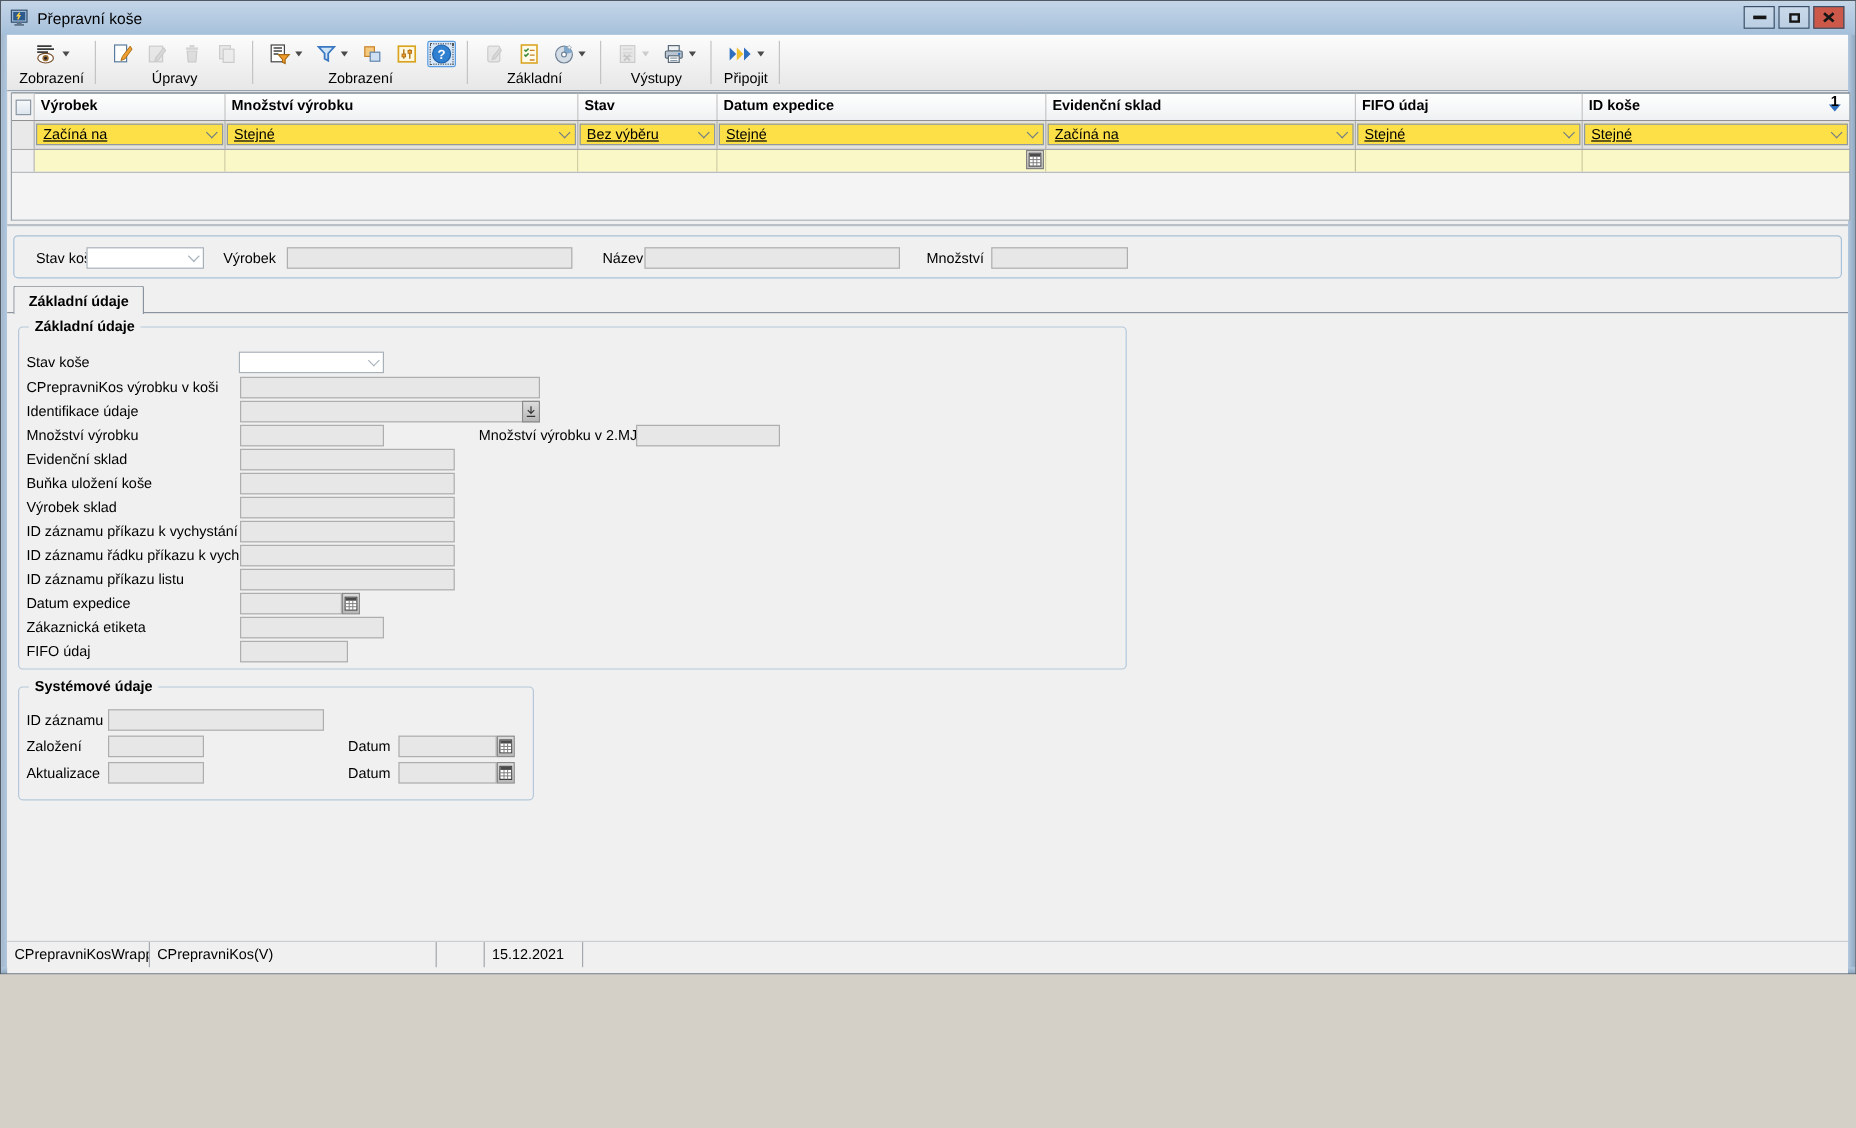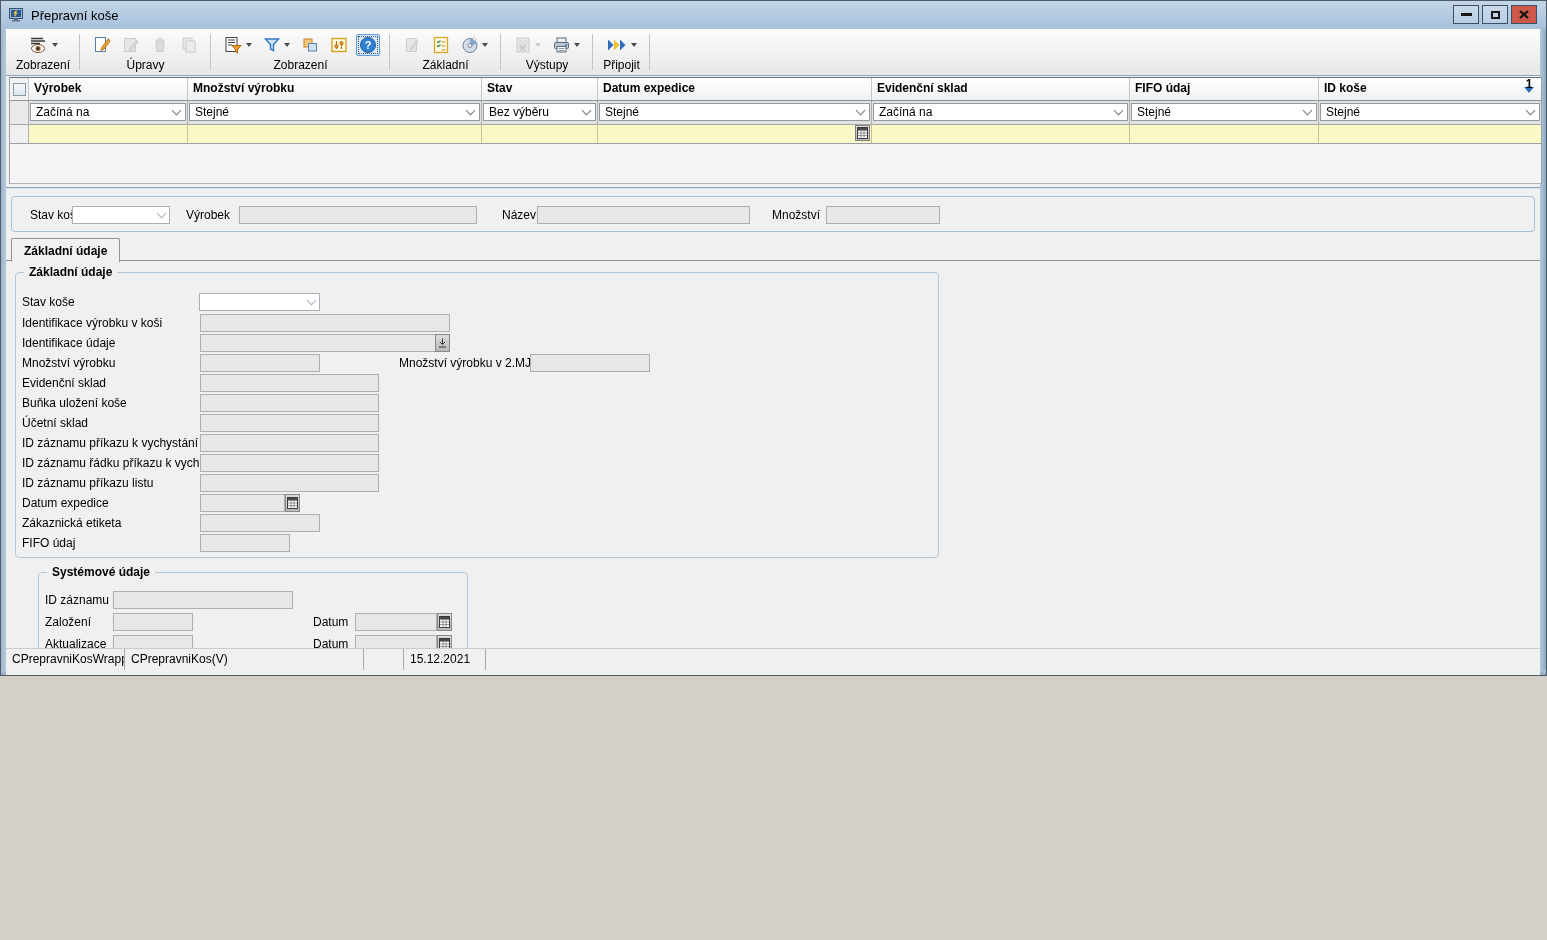--- a/index.html
+++ b/index.html
@@ -1,16 +1,16 @@
 <!DOCTYPE html>
 <html><head>
 <meta charset="utf-8">
 <style>
   html,body{margin:0;padding:0;background:#d4d0c8;}
-  .window{position:relative;width:1547px;height:676px;font-family:"Liberation Sans",sans-serif;
+  .window{position:relative;width:1547px;height:812px;font-family:"Liberation Sans",sans-serif;
     font-size:12px;color:#000;background:#f0f0f0;border:1px solid #4e5a66;box-sizing:border-box;overflow:hidden;}
   
   .frame{position:absolute;background:linear-gradient(to right,#9fb7ce,#b3c8dd);z-index:0;}
   .frame.left{left:0;top:27px;width:5px;bottom:0;}
   .frame.right{right:0;top:27px;width:6px;bottom:0;background:linear-gradient(to left,#8ea9c2,#b3c8dd);}
   .frame.bottom{left:0;right:0;bottom:0;height:5px;background:linear-gradient(#b3c8dd,#8ea9c2);}
 
   
   .titlebar{position:absolute;left:0;top:0;right:0;height:28px;background:linear-gradient(#c3d5e8,#a6c0da);
     display:flex;align-items:center;padding-left:7px;box-sizing:border-box;z-index:5;}
@@ -49,22 +49,22 @@
   .g-selcell{box-sizing:border-box;border-right:1px solid #c6c6c6;display:flex;align-items:center;justify-content:center;background:#f2f2f2;}
   .hdr-check{width:13px;height:13px;border:1px solid #8b98a5;background:linear-gradient(#f6f9fc,#dde5ee);box-sizing:border-box;}
   .sort-ind{position:absolute;right:7px;top:1px;width:10px;text-align:center;line-height:10px;}
   .sort-num{font-weight:bold;font-size:12px;}
   .sort-arrow{width:0;height:0;margin:0 auto;border-left:5px solid transparent;border-right:5px solid transparent;
     border-top:6px solid #2f6fc0;margin-top:-2px;}
   .g-filter{height:23px;background:#e2e2e2;border-bottom:1px solid #a8a8a8;}
   .g-fcell{box-sizing:border-box;border-right:1px solid #b0b0b0;padding:2px 1px;}
   .g-fcell:last-child{border-right:none;}
   .g-fsel{box-sizing:border-box;border-right:1px solid #b0b0b0;background:#e9e9e9;}
-  .combo{height:18px;background:#ffffff;border:1px solid #8f99a3;display:flex;align-items:center;
-    justify-content:space-between;padding:0 5px;box-sizing:border-box;font-size:12px;white-space:nowrap;overflow:hidden;}
+  .combo{height:18px;background:#fde047;border:1px solid #8f99a3;display:flex;align-items:center;
+    justify-content:space-between;padding:0 5px;box-sizing:border-box;font-size:12px;white-space:nowrap;overflow:hidden;text-decoration:underline;}
   .chev{width:6px;height:6px;border-right:1.6px solid #6f7b85;border-bottom:1.6px solid #6f7b85;
     transform:rotate(45deg);margin-top:-4px;flex:none;margin-left:4px;}
   .g-yellow{height:18px;border-bottom:1px solid #9aa0a8;}
   .g-ycell{box-sizing:border-box;background:#fbf8c8;border-right:1px solid #c8c49a;position:relative;}
   .g-ycell:last-child{border-right:none;}
   .g-ysel{box-sizing:border-box;background:#f0f0f0;border-right:1px solid #b0b0b0;}
   .ycell-input{width:100%;height:100%;border:none;background:transparent;padding:0 3px;box-sizing:border-box;
     font-family:"Liberation Sans",sans-serif;font-size:12px;}
   .g-body{height:39px;background:#f4f4f4;border-bottom:1px solid #aab3bb;}
   .cal-btn{width:15px;height:16px;background:linear-gradient(#e3e3e3,#bdbdbd);border:1px solid #7f7f7f;
@@ -394,21 +394,21 @@
     <div class="tab-line"></div>
 
     <div class="groupbox" style="left:9px;top:84px;width:924px;height:286px;">
       <div class="gb-title">Základní údaje</div>
 
       <span class="flabel" style="left:6px;top:20px;">Stav koše</span>
       <div class="combo-w" style="left:183px;top:20px;width:121px;">
           <div class="chev"></div>
         </div>
 
-      <span class="flabel" style="left:6px;top:41px;">Identifikace výrobku v koši</span>
+      <span class="flabel" style="left:6px;top:41px;">CPrepravniKos výrobku v koši</span>
       <input class="inp" style="left: 184px; top: 41px; width: 250px;" readonly="" value="">
 
       <span class="flabel" style="left:6px;top:61px;">Identifikace údaje</span>
       <input class="inp" style="left: 184px; top: 61px; width: 250px;" readonly="" value="">
       <button class="mini-btn" style="left:419px;top:61px;">
         <svg width="9" height="10" viewBox="0 0 9 10">
             <path d="M4.5 0.5v5.5M1.8 3.8 4.5 6.5l2.7-2.7M1 9h7" stroke="#333" fill="none"></path>
           </svg>
       </button>
 
@@ -416,21 +416,21 @@
       <input class="inp" style="left: 184px; top: 81px; width: 120px;" readonly="" value="">
       <span class="flabel" style="left:383px;top:81px;">Množství výrobku v 2.MJ</span>
       <input class="inp" style="left: 514px; top: 81px; width: 120px;" readonly="" value="">
 
       <span class="flabel" style="left:6px;top:101px;">Evidenční sklad</span>
       <input class="inp" style="left: 184px; top: 101px; width: 179px;" readonly="" value="">
 
       <span class="flabel" style="left:6px;top:121px;">Buňka uložení koše</span>
       <input class="inp" style="left: 184px; top: 121px; width: 179px;" readonly="" value="">
 
-      <span class="flabel" style="left:6px;top:141px;">Účetní sklad</span>
+      <span class="flabel" style="left:6px;top:141px;">Výrobek sklad</span>
       <input class="inp" style="left: 184px; top: 141px; width: 179px;" readonly="" value="">
 
       <span class="flabel" style="left:6px;top:161px;">ID záznamu příkazu k vychystání</span>
       <input class="inp" style="left: 184px; top: 161px; width: 179px;" readonly="" value="">
 
       <span class="flabel" style="left:6px;top:181px;">ID záznamu řádku příkazu k vych.</span>
       <input class="inp" style="left: 184px; top: 181px; width: 179px;" readonly="" value="">
 
       <span class="flabel" style="left:6px;top:201px;">ID záznamu příkazu listu</span>
       <input class="inp" style="left: 184px; top: 201px; width: 179px;" readonly="" value="">
@@ -445,21 +445,21 @@
           </svg>
       </button>
 
       <span class="flabel" style="left:6px;top:241px;">Zákaznická etiketa</span>
       <input class="inp" style="left: 184px; top: 241px; width: 120px;" readonly="" value="">
 
       <span class="flabel" style="left:6px;top:261px;">FIFO údaj</span>
       <input class="inp" style="left: 184px; top: 261px; width: 90px;" readonly="" value="">
     </div>
 
-    <div class="groupbox" style="left:9px;top:384px;width:430px;height:95px;margin-left:23px;">
+    <div class="groupbox" style="left:9px;top:384px;width:430px;height:95px;">
       <div class="gb-title">Systémové údaje</div>
 
       <span class="flabel" style="left:6px;top:18px;">ID záznamu</span>
       <input class="inp" style="left: 74px; top: 18px; width: 180px;" readonly="" value="">
 
       <span class="flabel" style="left:6px;top:40px;">Založení</span>
       <input class="inp" style="left: 74px; top: 40px; width: 80px;" readonly="" value="">
       <span class="flabel" style="left:274px;top:40px;">Datum</span>
       <input class="inp" style="left: 316px; top: 40px; width: 82px;" readonly="" value="">
       <button class="mini-btn" style="left:398px;top:40px;">

